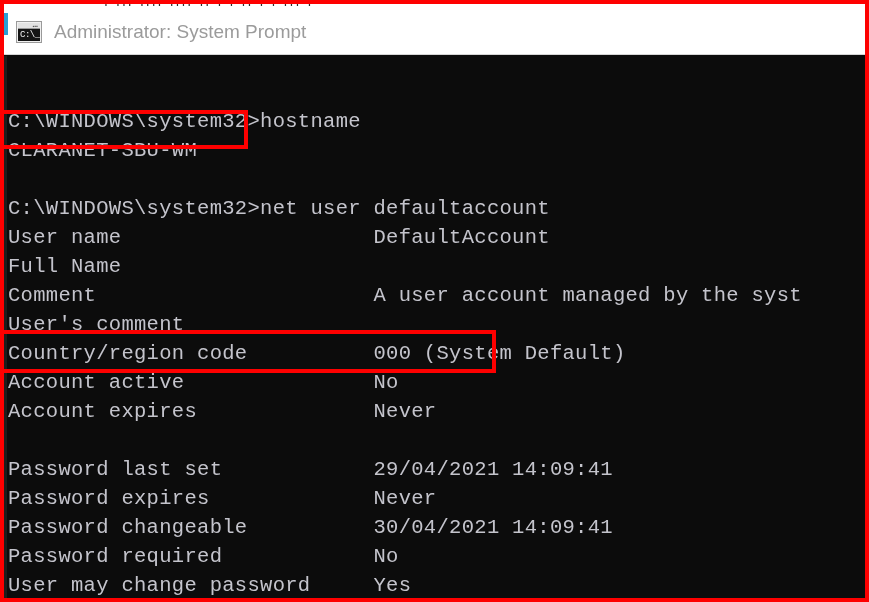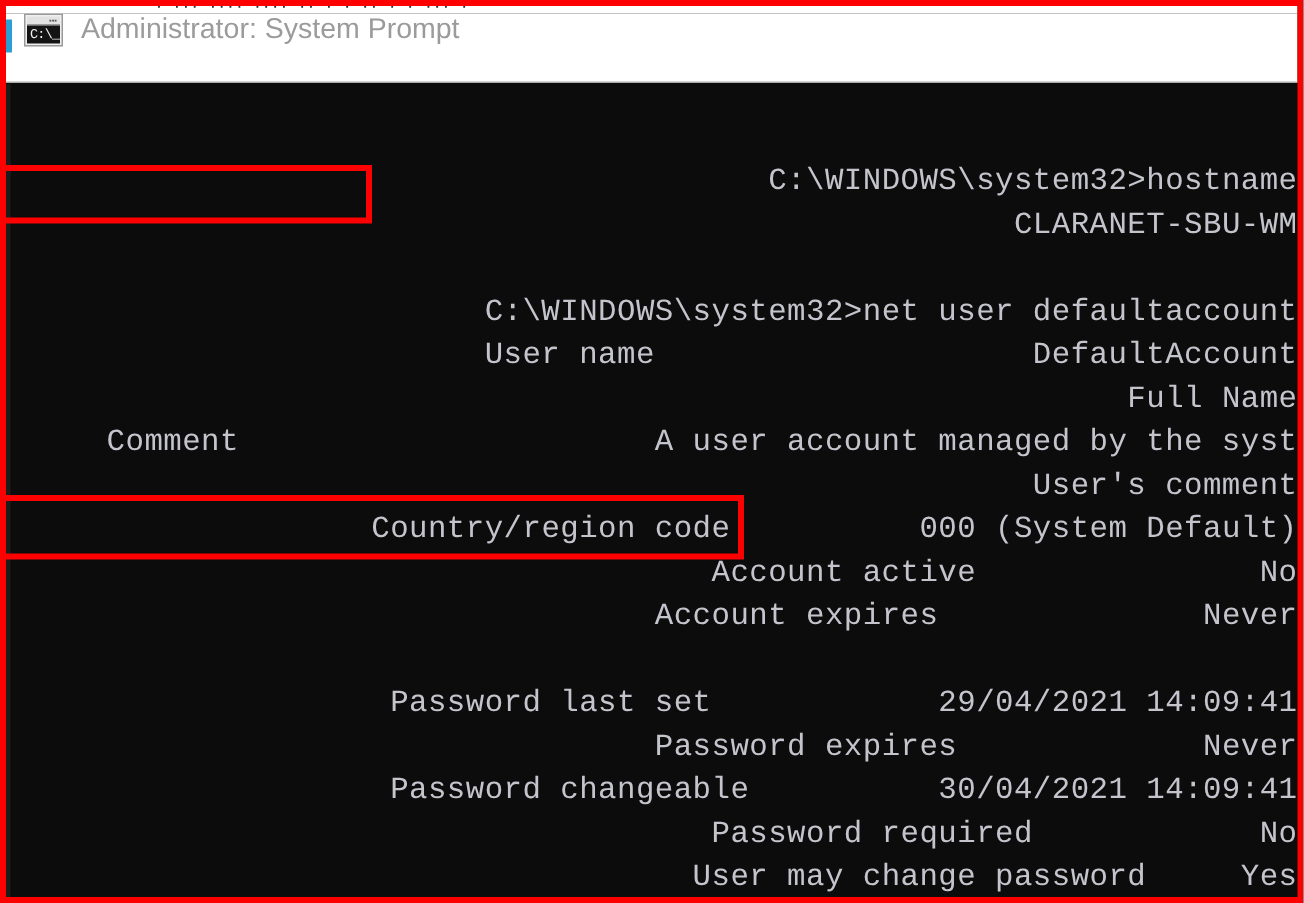--- a/index.html
+++ b/index.html
@@ -58,20 +58,21 @@
   
   #title-bar {
     position: absolute;
     left: 4px;
     top: 9px;
     width: 861px;
     height: 46px;
     background: #ffffff;
     border-bottom: 1px solid #d6d6d6;
     display: flex;
+    align-items: center;
     box-sizing: border-box;
     z-index: 10;
   }
   #title-bar-accent {
     position: absolute;
     left: 0px;
     top: 4px;
     width: 4px;
     height: 22px;
     background: #2b9fd4;
@@ -131,21 +132,20 @@
   
   #console {
     position: absolute;
     left: 4px;
     top: 56px;
     width: 861px;
     height: 542px;
     background: #0c0c0c;
     overflow: hidden;
     z-index: 8;
-    text-align: right;
   }
   
   #console-left-rail {
     position: absolute;
     left: 0px;
     top: 0px;
     width: 3px;
     height: 542px;
     background: #1d1d1d;
   }

